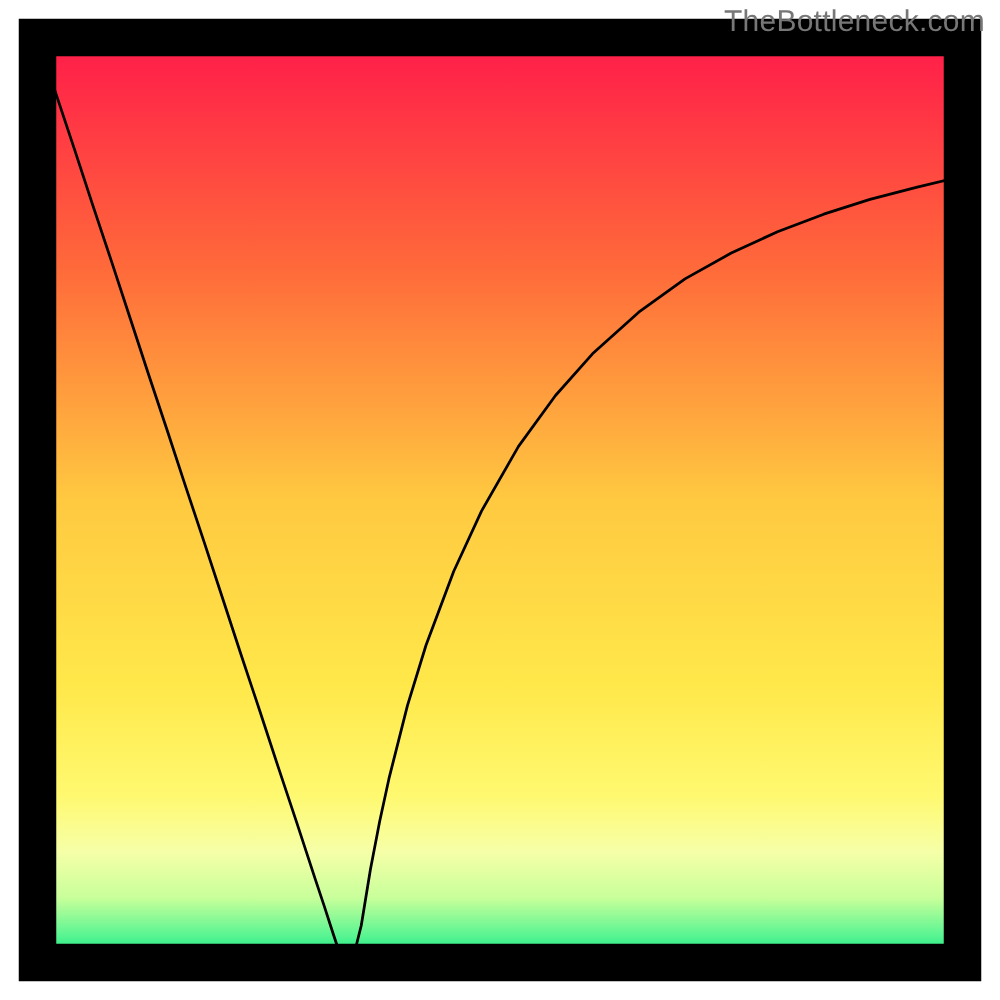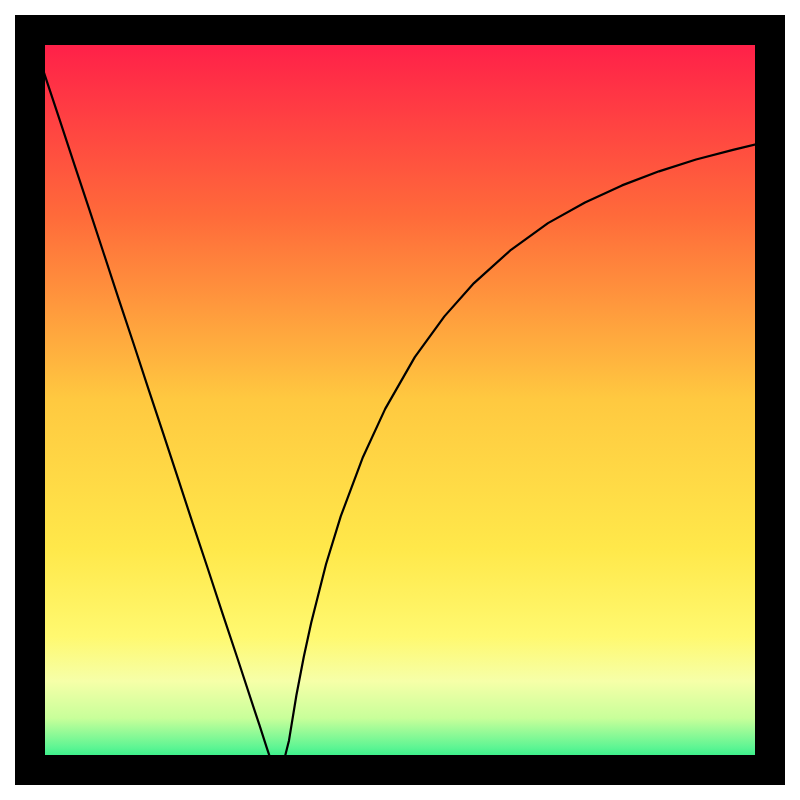--- a/index.html
+++ b/index.html
@@ -31,20 +31,21 @@
     left: 0;
     width: 800px;
     height: 800px;
     z-index: 1;
   }
 </style>
 </head>
 <body>
 
 <div class="wrap">
+  <div class="watermark">TheBottleneck.com</div>
   <svg class="chart" viewBox="0 0 800 800">
     <defs>
       <linearGradient id="bg-grad" x1="0" y1="0" x2="0" y2="1">
           <stop offset="0%" stop-color="#ff1a4a"></stop>
           <stop offset="25%" stop-color="#ff6a3a"></stop>
           <stop offset="50%" stop-color="#ffc940"></stop>
           <stop offset="70%" stop-color="#ffe84a"></stop>
           <stop offset="82%" stop-color="#fff970"></stop>
           <stop offset="88%" stop-color="#f6ffa8"></stop>
           <stop offset="93%" stop-color="#c8ff9a"></stop>

